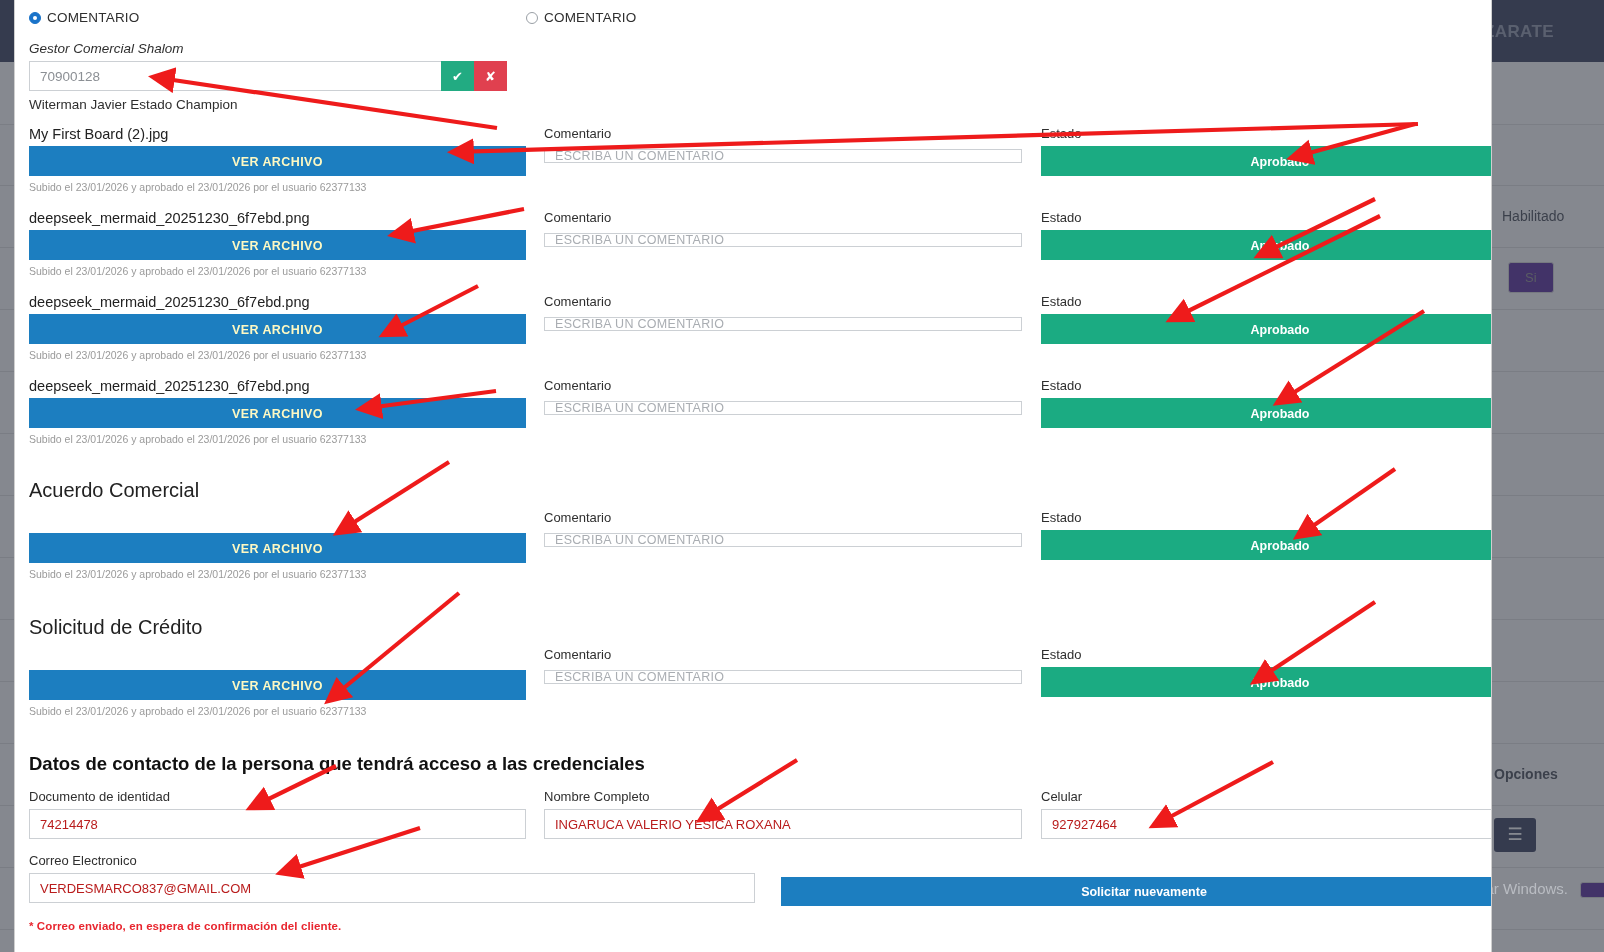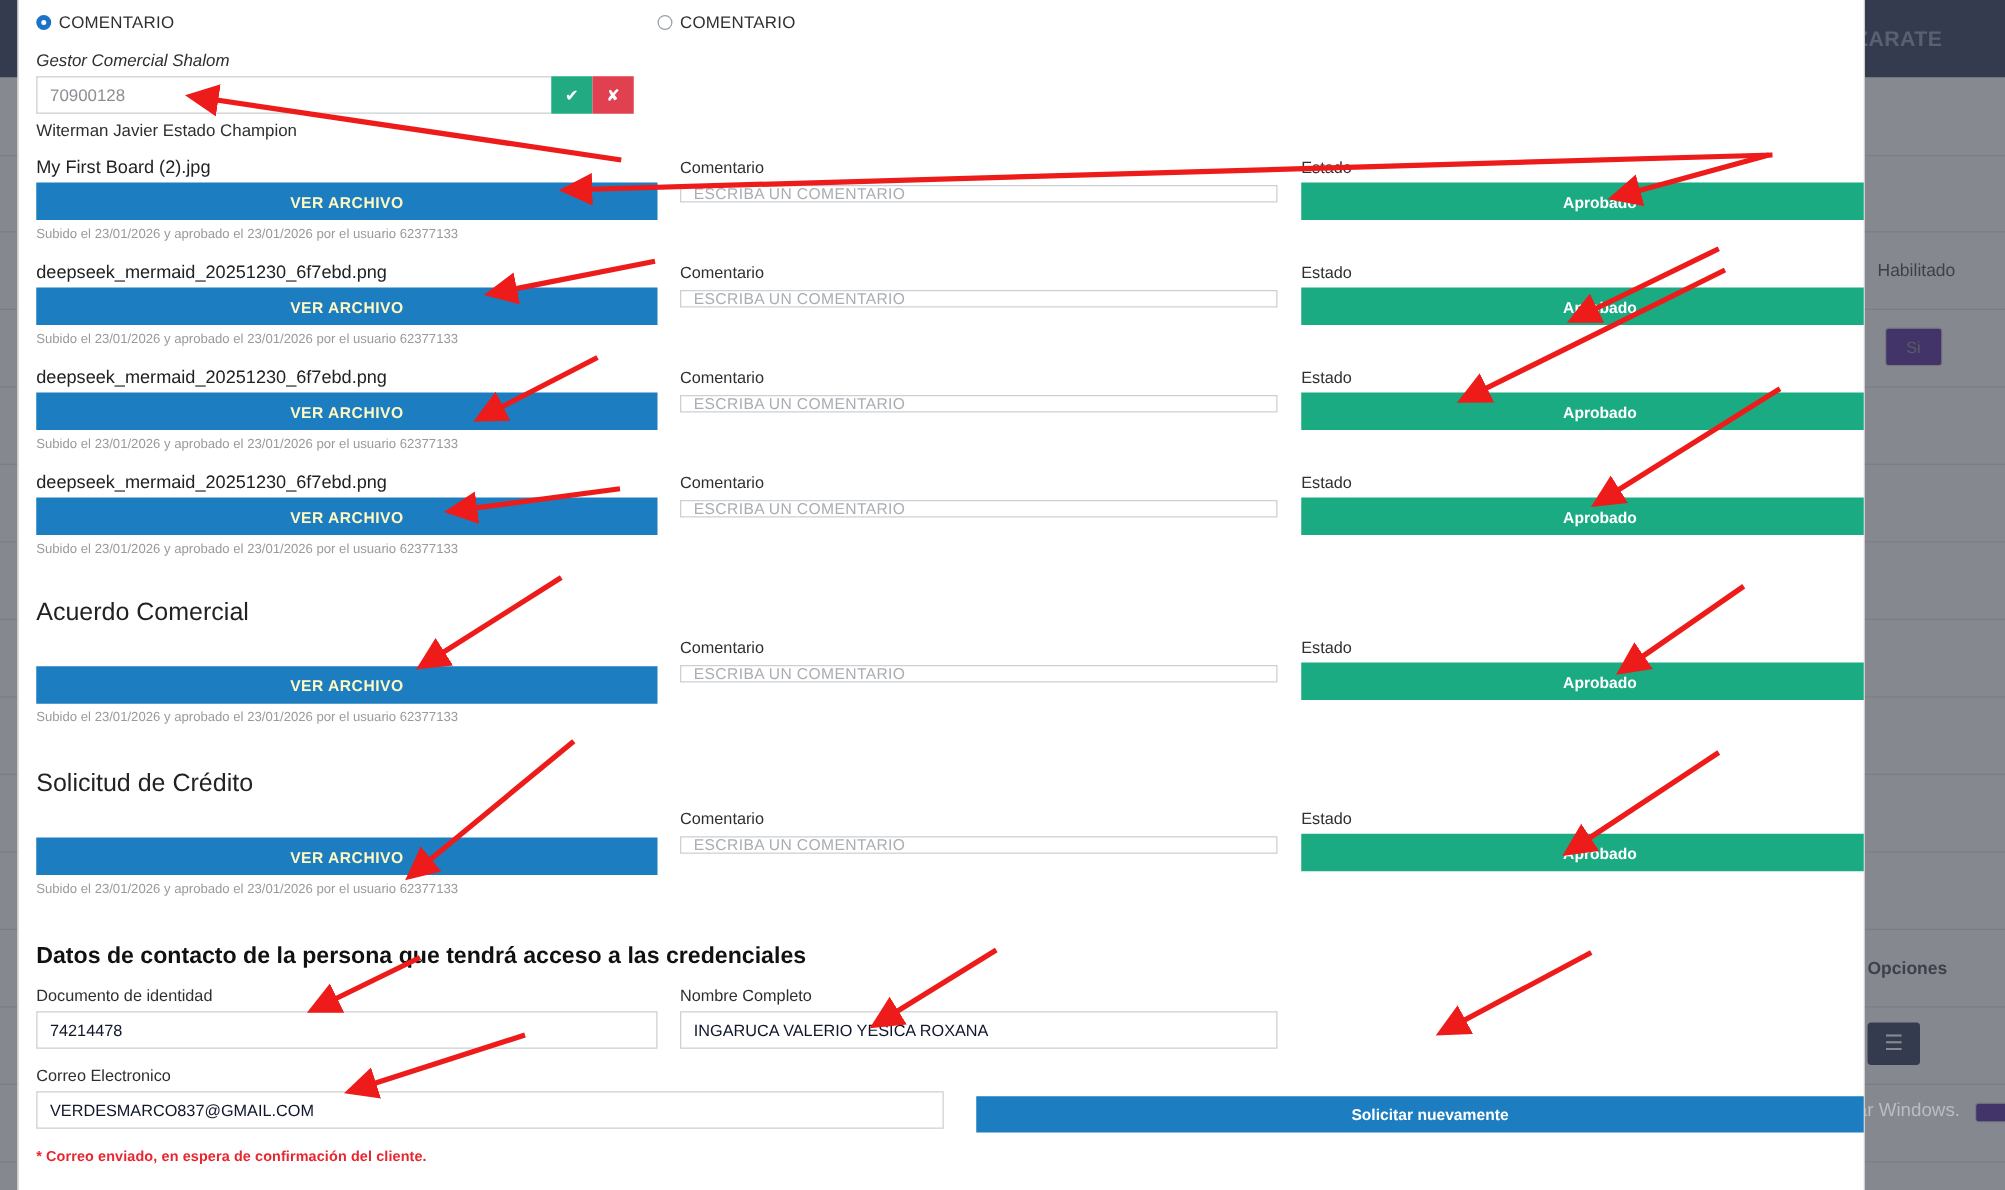--- a/index.html
+++ b/index.html
@@ -168,21 +168,21 @@
 
   
   .contact-grid {
     display: grid;
     grid-template-columns: 497px 18px 478px 19px 478px;
     align-items: start;
   }
   .inp {
     width: 100%; height: 30px;
     border: 1px solid #ccd0d4; background: #fff;
-    color: #0f172a; font-size: 13px; padding: 0 10px;
+    color: #b91c1c; font-size: 13px; padding: 0 10px;
     font-family: "Liberation Sans", sans-serif;
   }
   .btn-solicitar {
     display: block; width: 100%; height: 29px;
     background: #1c7ec0; color: #fff; border: none;
     font-size: 12.5px; font-weight: 700; text-align: center;
     line-height: 29px; cursor: pointer;
     font-family: "Liberation Sans", sans-serif;
   }
   .err-note {
@@ -375,20 +375,24 @@
     <div>
       <div class="cmt-label">Documento de identidad</div>
       <input class="inp" type="text" value="74214478" style="">
     </div>
     <div></div>
     <div>
       <div class="cmt-label">Nombre Completo</div>
       <input class="inp" type="text" value="INGARUCA VALERIO YESICA ROXANA" style="">
     </div>
     <div></div>
+    <div>
+      <div class="cmt-label">Celular</div>
+      <input class="inp" type="text" value="927927464" style="">
+    </div>
   </div>
 
   <div class="contact-grid" style="margin-top:14px; grid-template-columns:726px 26px 726px;">
     <div>
       <div class="cmt-label">Correo Electronico</div>
       <input class="inp" type="text" value="VERDESMARCO837@GMAIL.COM" style="">
     </div>
     <div></div>
     <div style="padding-top:24px;">
       <button class="btn-solicitar">Solicitar nuevamente</button>

